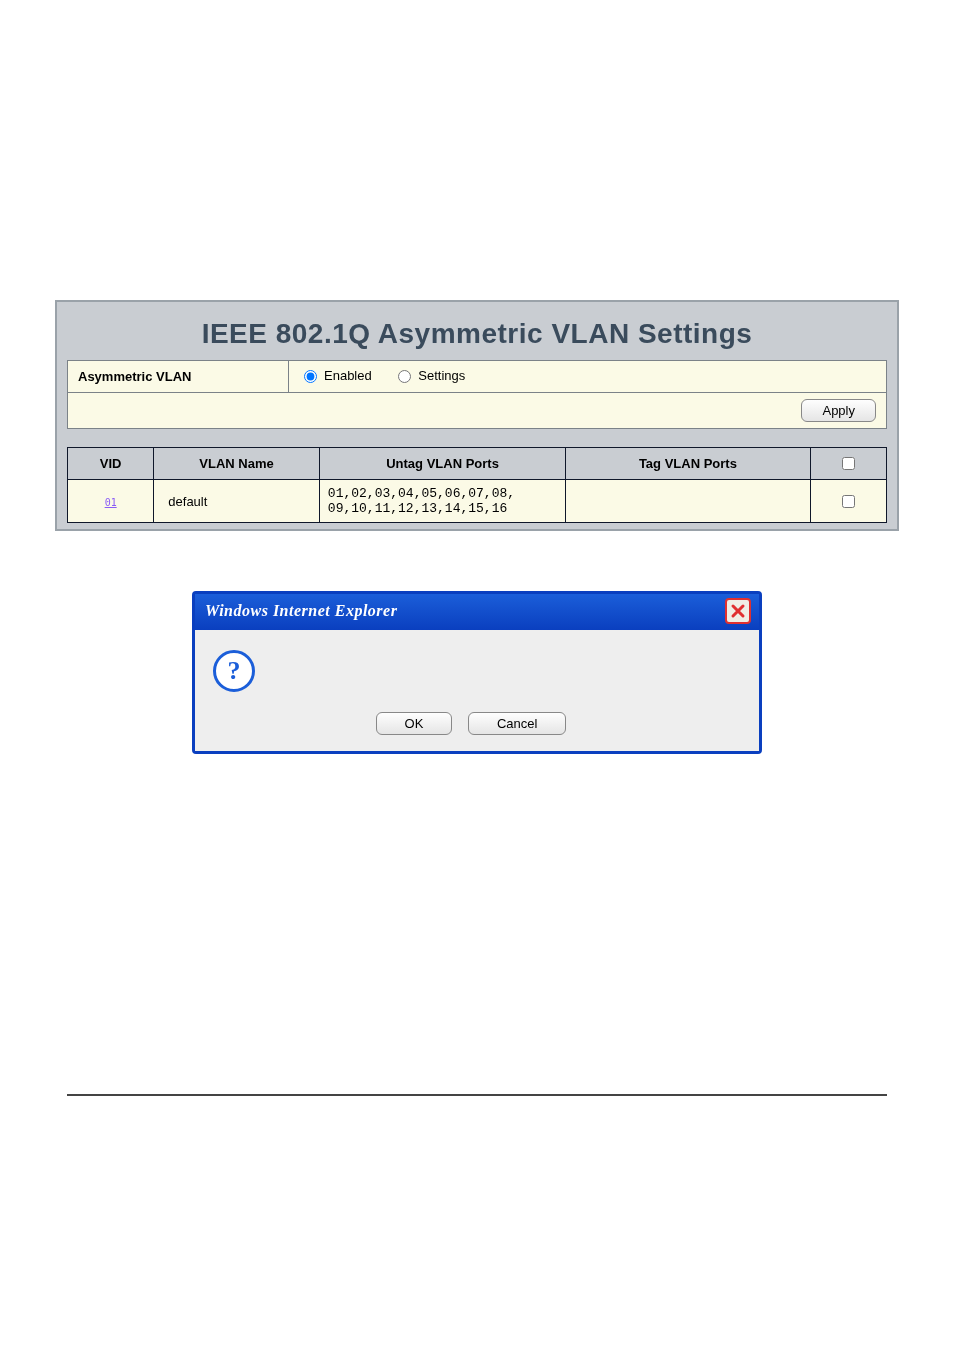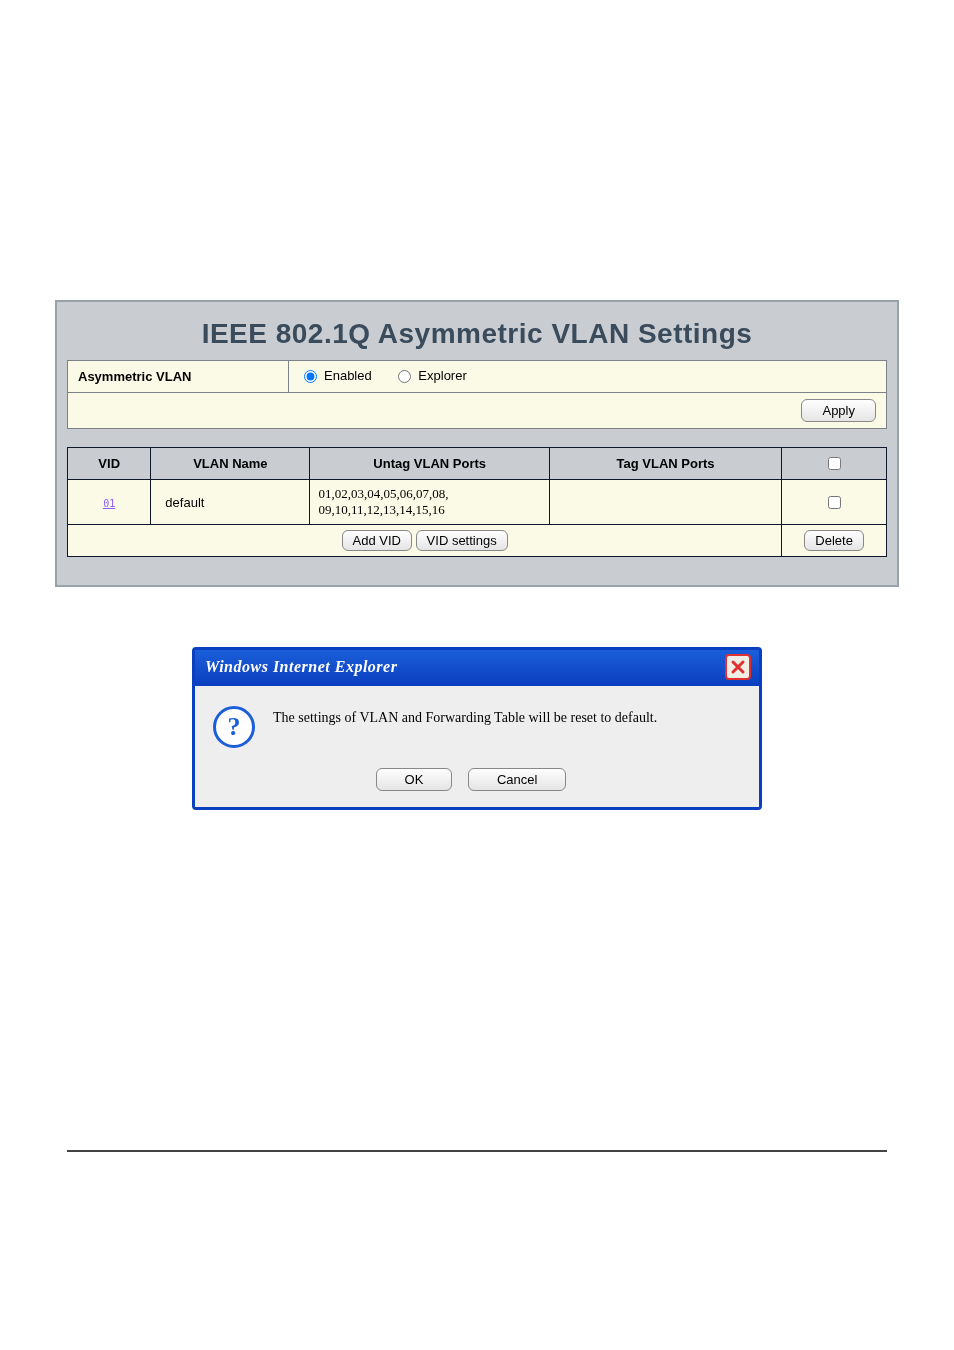--- a/index.html
+++ b/index.html
@@ -6,21 +6,21 @@
       margin: 0;
       padding: 0;
       font-family: Verdana, Arial, sans-serif;
       font-size: 13px;
       background: #fff;
     }
     .container {
       width: 820px;
       margin: 300px auto 60px auto;
       background: #c9cdd2;
-      padding: 8px 10px 28px 10px;
+      padding: 8px 10px 6px 10px;
       border: 2px solid #9aa2a9;
     }
     .page-title {
       text-align: center;
       font-size: 28px;
       font-weight: bold;
       color: #3a4b5c;
       padding: 8px 0 10px 0;
       letter-spacing: 0.5px;
       font-family: "Trebuchet MS", Verdana, sans-serif;
@@ -73,21 +73,21 @@
       border: 1px solid #0f172a;
       padding: 6px 8px;
       text-align: center;
       font-size: 13px;
     }
     .vlan-table th {
       background: #c9cdd2;
       font-weight: bold;
     }
     .vlan-table td { background: #fbfae6; }
-    .vlan-table .untag-cell { text-align: left; font-family: Liberation Serif, serif; }
+    .vlan-table .untag-cell { text-align: left; font-family: Liberation Mono, monospace; }
     .vid-link { color: #8b5cf6; text-decoration: underline; cursor: pointer; font-family: monospace; font-size: 10px; }
     .action-row td {
       background: #fbfae6;
       padding: 5px 8px;
     }
     .action-left { text-align: left; }
     .action-right { text-align: right; width: 90px; }
 
     
     .dialog-wrap {
@@ -174,21 +174,21 @@
     <tbody>
         <tr>
       <td class="label-cell">Asymmetric VLAN</td>
       <td>
         <span class="radio-group">
           <input type="radio" name="avlan" checked="" style="">
           <label>Enabled</label>
         </span>
         <span class="radio-group">
           <input type="radio" name="avlan" style="">
-          <label>Explorer</label>
+          <label>Settings</label>
         </span>
       </td>
     </tr>
     <tr class="apply-row">
       <td colspan="2">
         <button class="btn">Apply</button>
       </td>
     </tr>
   </tbody>
     </table>
@@ -209,48 +209,38 @@
     <tr>
       <td>
         <a class="vid-link">01</a>
       </td>
       <td style="text-align:left;padding-left:14px">default</td>
       <td class="untag-cell" style="white-space:pre-line">01,02,03,04,05,06,07,08,
 09,10,11,12,13,14,15,16</td>
       <td></td>
       <td>
         <input type="checkbox" style="">
-      </td>
-    </tr>
-    <tr class="action-row">
-      <td colspan="4" class="action-left">
-        <button class="btn btn-small">Add VID</button>
-        <button class="btn btn-small">VID settings</button>
-      </td>
-      <td class="action-right">
-        <button class="btn btn-small">Delete</button>
       </td>
     </tr>
   </tbody>
     </table>
 </div>
 
 <div class="dialog-wrap">
   <div class="dialog">
     <div class="dialog-title">
       <span>Windows Internet Explorer</span>
       <span class="close-icon">
         <svg viewBox="0 0 16 16">
             <path d="M3 3 L13 13 M13 3 L3 13" stroke="#e03030" stroke-width="3" fill="none" stroke-linecap="round"></path>
           </svg>
       </span>
     </div>
     <div class="dialog-body">
       <div class="q-icon">?</div>
-      <div class="dialog-text">The settings of VLAN and Forwarding Table will be reset to default.</div>
     </div>
     <div class="dialog-buttons">
       <button class="btn">OK</button>
       <button class="btn">Cancel</button>
     </div>
   </div>
 </div>
 
 <div class="footer-line"></div>
 

